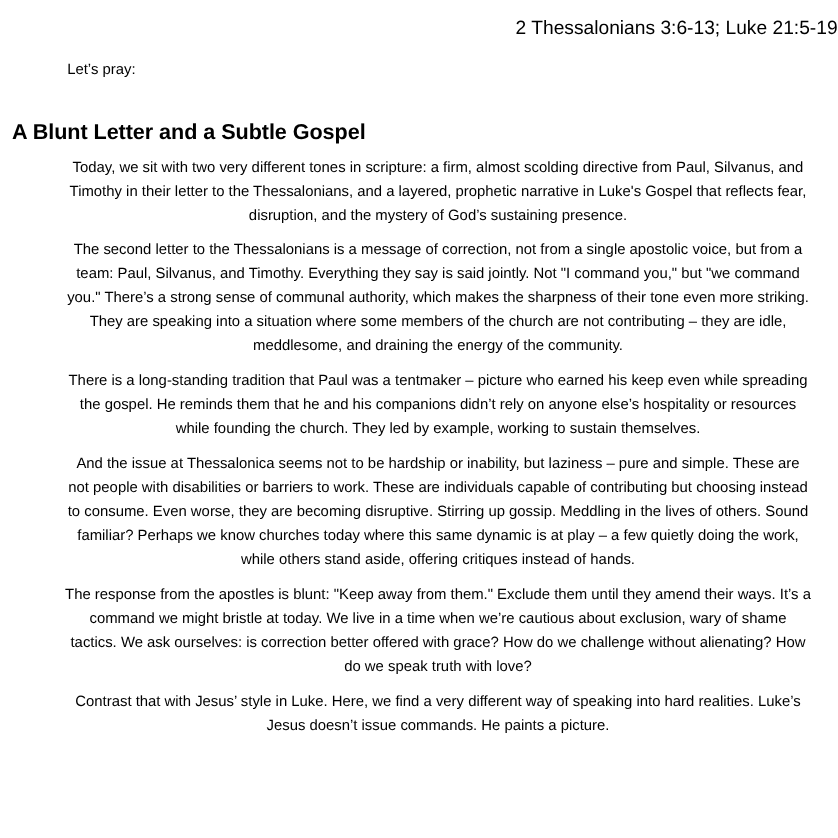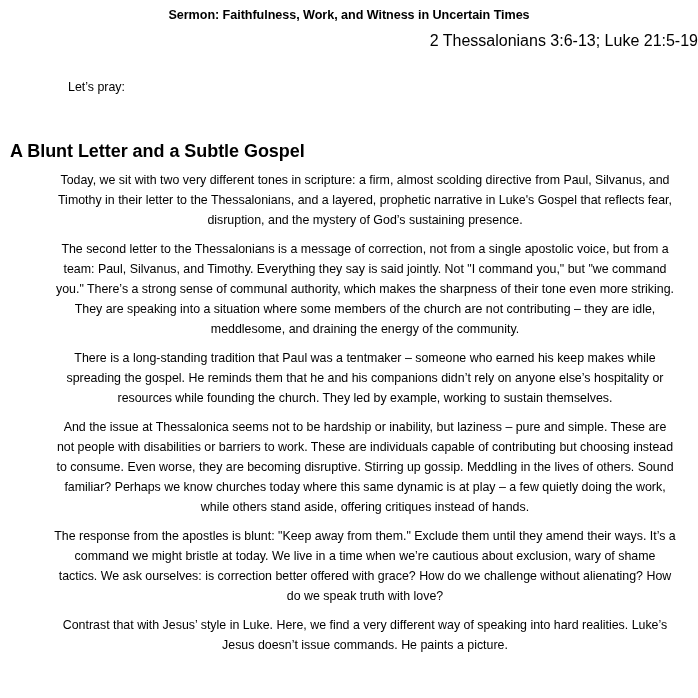--- a/index.html
+++ b/index.html
@@ -44,21 +44,21 @@
     margin: 0;
     padding-top: 8px;
   }
 
   
   .content {
     padding: 0 22px 0 10px;
   }
 
   .lead-line {
-    margin: 12px;
+    margin: 0;
     padding-top: 16px;
     padding-left: 46px;
     font-size: 12.4px;
     line-height: 20px;
   }
 
   .prayer {
     margin: 0;
     padding-top: 13px;
     padding-left: 70px;
@@ -87,34 +87,33 @@
   }
   .para.first-in-section { padding-top: 9px; }
   .para.follow { padding-top: 9px; }
 </style>
 </head>
 <body>
 
 <div class="page">
 
   <div class="title-block">
-    <h1 class="doc-title">Sermon: Faithfulness, Work, and Witness in Uncertain Times</h1>
     <p class="doc-subtitle">2 Thessalonians 3:6-13; Luke 21:5-19</p>
   </div>
 
   <div class="content">
 
     <p class="lead-line">Let’s pray:</p>
 
 
     <h2 class="section-heading first">A Blunt Letter and a Subtle Gospel</h2>
 
     <p class="para first-in-section">Today, we sit with two very different tones in scripture: a firm, almost scolding directive from Paul, Silvanus, and Timothy in their letter to the Thessalonians, and a layered, prophetic narrative in Luke's Gospel that reflects fear, disruption, and the mystery of God’s sustaining presence.</p>
     <p class="para follow">The second letter to the Thessalonians is a message of correction, not from a single apostolic voice, but from a team: Paul, Silvanus, and Timothy. Everything they say is said jointly. Not "I command you," but "we command you." There’s a strong sense of communal authority, which makes the sharpness of their tone even more striking. They are speaking into a situation where some members of the church are not contributing – they are idle, meddlesome, and draining the energy of the community.</p>
-    <p class="para follow">There is a long-standing tradition that Paul was a tentmaker – someone who earned his keep makes while spreading the gospel. He reminds them that he and his companions didn’t rely on anyone else’s hospitality or resources while founding the church. They led by example, working to sustain themselves.</p>
+    <p class="para follow">There is a long-standing tradition that Paul was a tentmaker – picture who earned his keep even while spreading the gospel. He reminds them that he and his companions didn’t rely on anyone else’s hospitality or resources while founding the church. They led by example, working to sustain themselves.</p>
     <p class="para follow">And the issue at Thessalonica seems not to be hardship or inability, but laziness – pure and simple. These are not people with disabilities or barriers to work. These are individuals capable of contributing but choosing instead to consume. Even worse, they are becoming disruptive. Stirring up gossip. Meddling in the lives of others. Sound familiar? Perhaps we know churches today where this same dynamic is at play – a few quietly doing the work, while others stand aside, offering critiques instead of hands.</p>
     <p class="para follow">The response from the apostles is blunt: "Keep away from them." Exclude them until they amend their ways. It’s a command we might bristle at today. We live in a time when we’re cautious about exclusion, wary of shame tactics. We ask ourselves: is correction better offered with grace? How do we challenge without alienating? How do we speak truth with love?</p>
 
 
     <p class="para first-in-section">Contrast that with Jesus’ style in Luke. Here, we find a very different way of speaking into hard realities. Luke’s Jesus doesn’t issue commands. He paints a picture.</p>
 
   </div>
 </div>
 
 </body></html>

